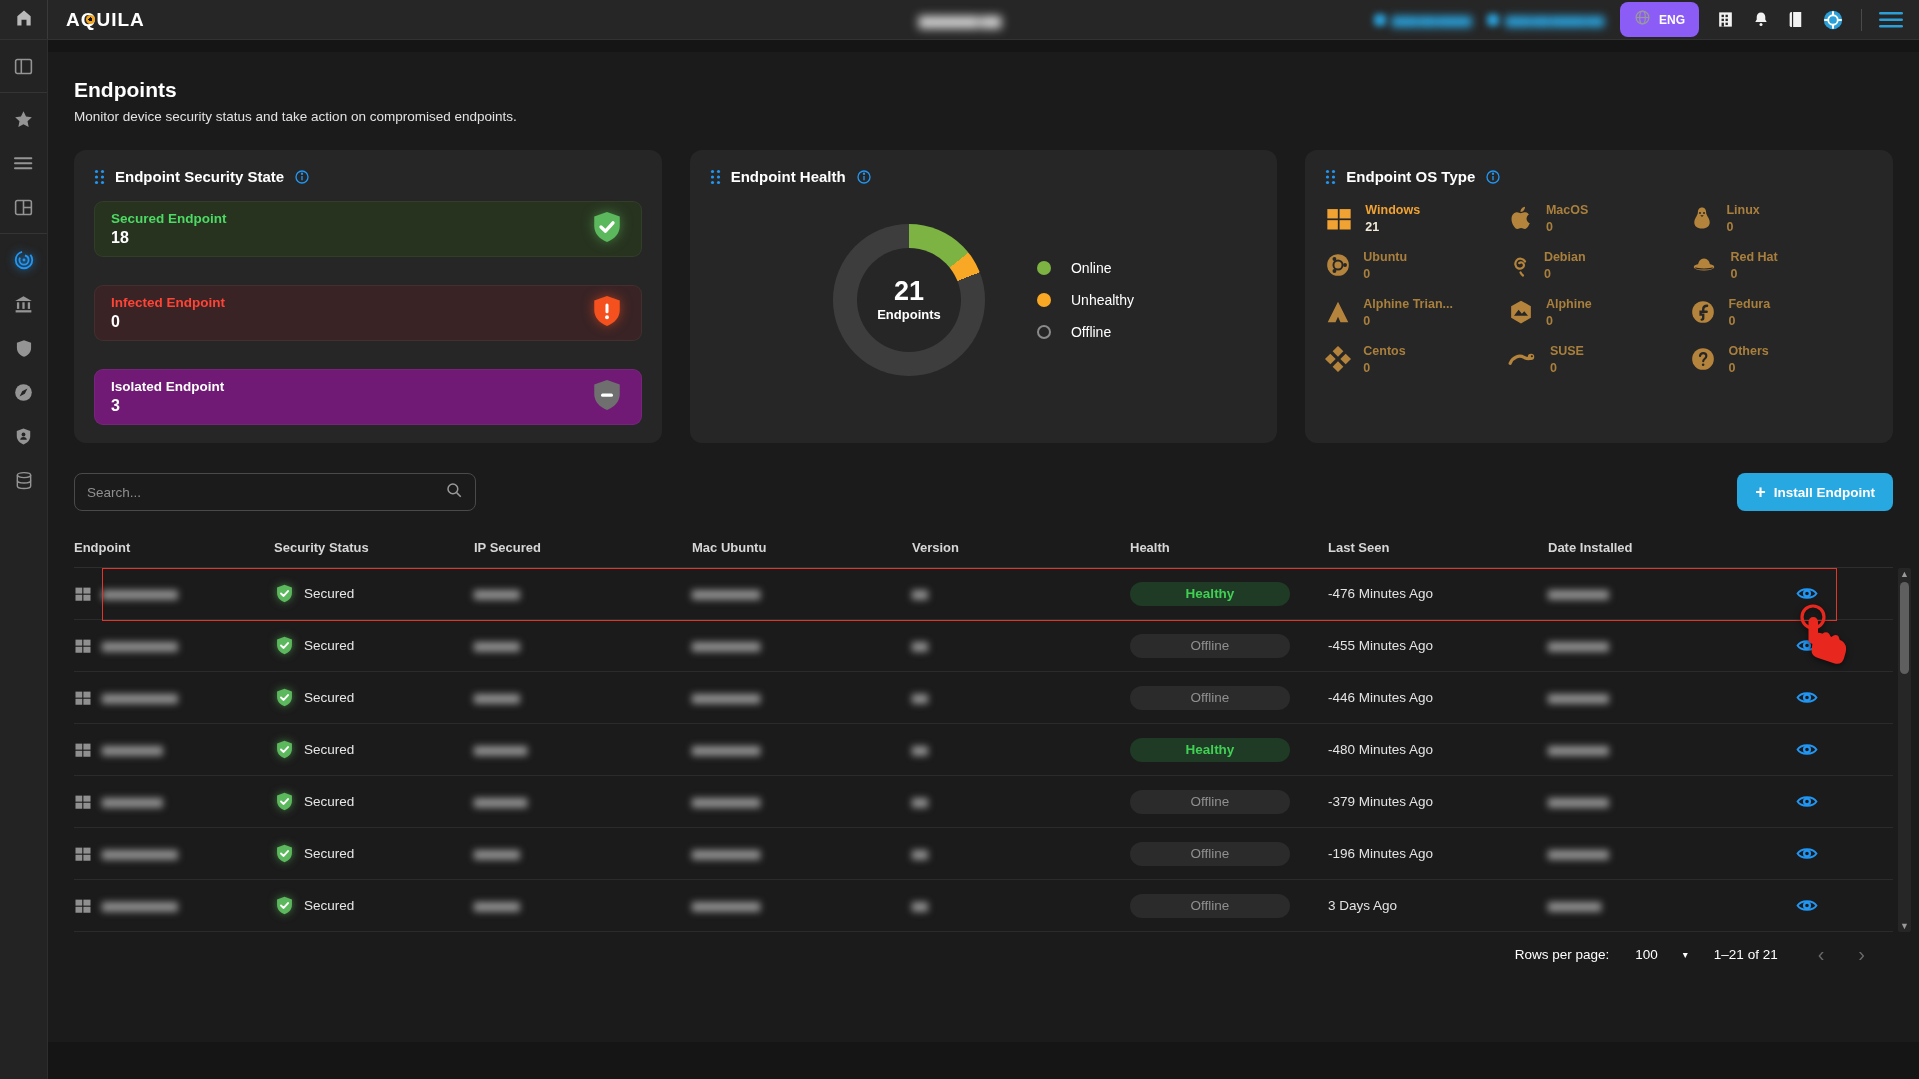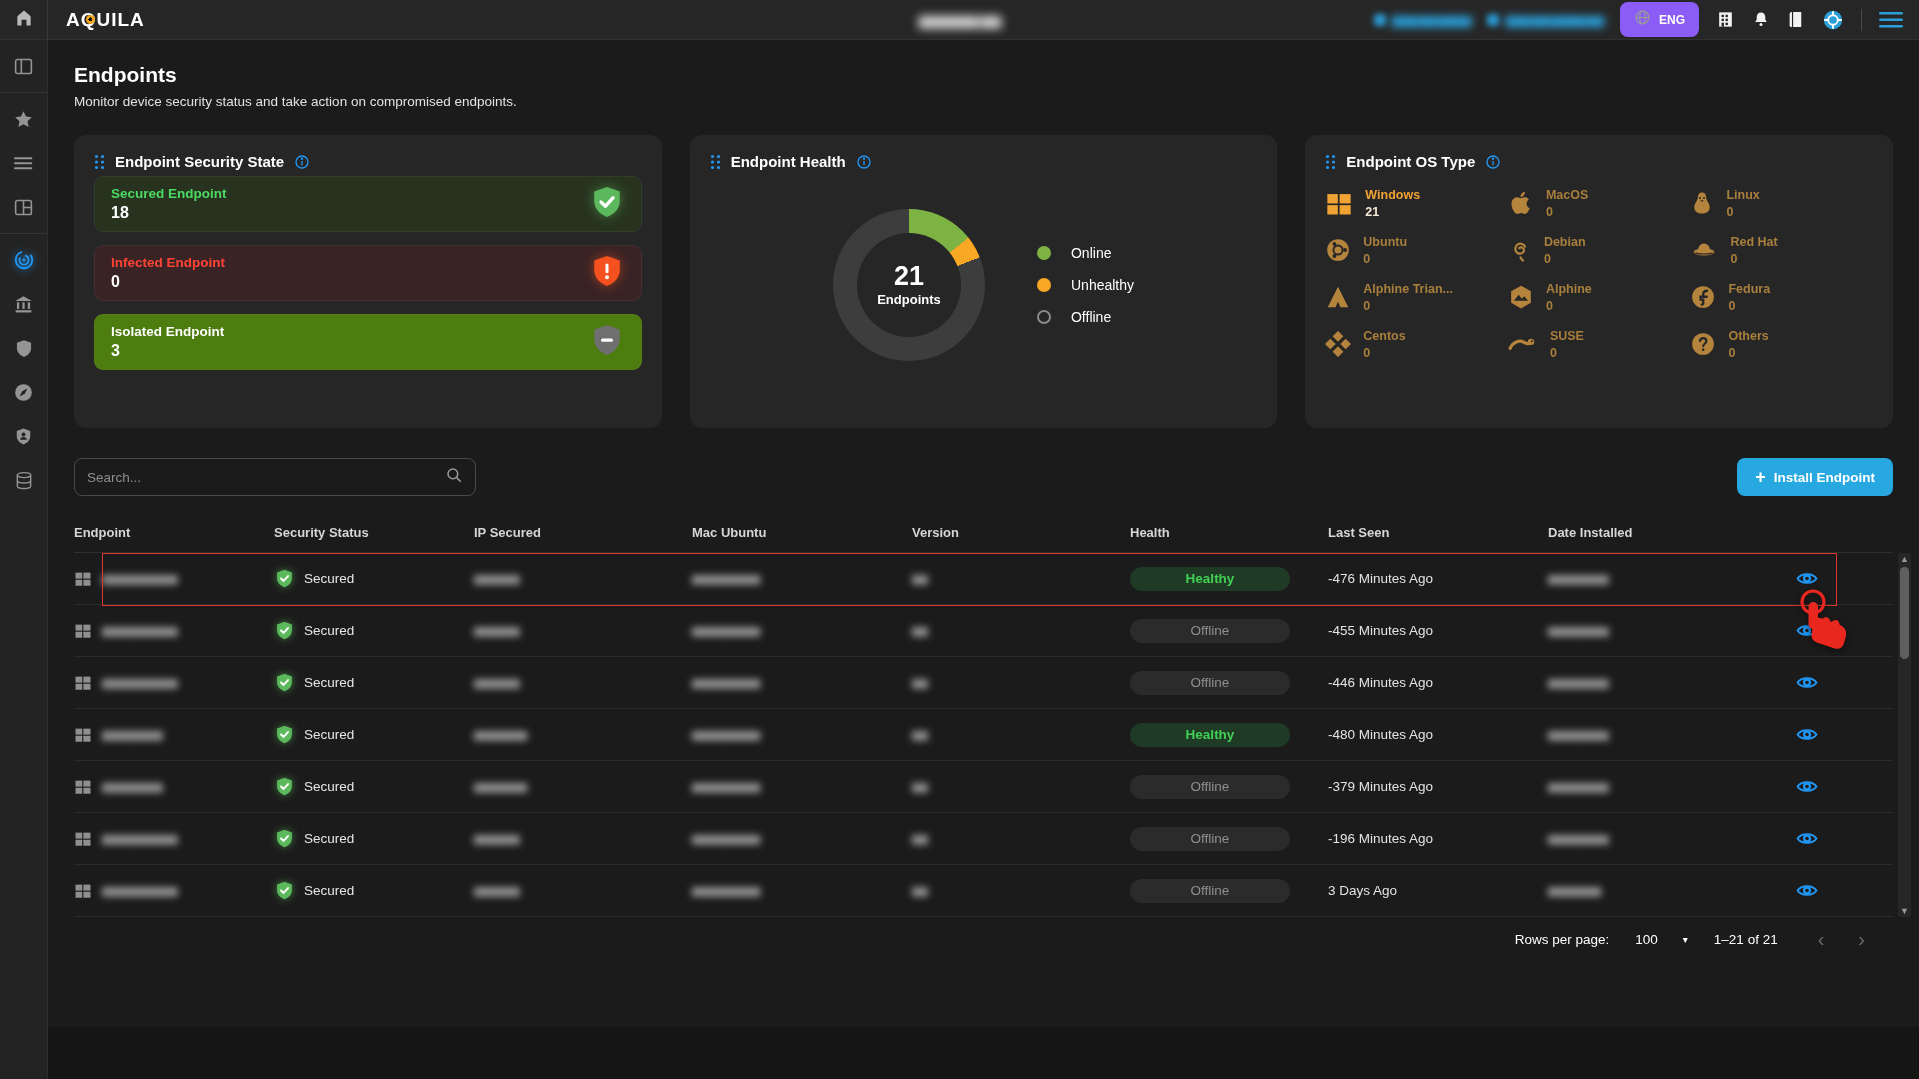--- a/index.html
+++ b/index.html
@@ -30,44 +30,44 @@
   
   .sidebar { position:fixed; left:0; top:40px; bottom:0; width:48px; background:#232323;
     border-right:1px solid #2e2e2e; z-index:20; }
   .sb-group { border-bottom:1px solid #343434; padding:4px 0; }
   .sb-group:last-child { border-bottom:none; }
   .sb-item { height:44px; display:flex; align-items:center; justify-content:center; cursor:pointer; }
   .sb-item svg { opacity:.85; }
   .sb-item.active svg { filter:drop-shadow(0 0 5px rgba(33,150,243,.8)); opacity:1; }
 
   
-  .content { position:absolute; left:48px; top:37px; width:1871px; height:990px;
+  .content { position:absolute; left:48px; top:52px; width:1871px; height:990px;
     background:#1b1b1b; padding:26px 26px 0 26px; overflow:hidden; }
   .page-title { font-size:21px; font-weight:700; color:#fff; }
   .page-sub { font-size:13.5px; color:#e2e2e2; margin-top:7px; }
 
   
   .cards-row { display:flex; gap:28px; margin-top:26px; }
   .card { flex:1; background:#262626; border-radius:12px; height:293px; padding:18px 20px; position:relative; }
   .card-head { display:flex; align-items:center; gap:10px; }
   .drag-handle { cursor:grab; display:flex; align-items:center; }
   .card-title { font-size:15px; font-weight:700; color:#fff; }
   .info-icon { cursor:pointer; display:flex; }
 
   
-  .stat-rows { margin-top:6px; display:flex; flex-direction:column; gap:13px; }
+  .stat-rows { margin-top:16px; display:flex; flex-direction:column; gap:28px; }
   .stat-row { height:56px; border-radius:9px; display:flex; align-items:center; padding:0 16px;
     border:1px solid rgba(255,255,255,.05); }
   .stat-row .texts { display:flex; flex-direction:column; gap:3px; }
   .stat-label { font-size:13.5px; font-weight:700; }
   .stat-value { font-size:16px; font-weight:700; color:#fff; }
   .stat-row .shield { margin-left:auto; }
   .row-secured { background:#27331f; } .row-secured .stat-label { color:#4cd964; }
   .row-infected { background:#392325; } .row-infected .stat-label { color:#ff4436; }
-  .row-isolated { background:#4d7c0f; } .row-isolated .stat-label { color:#fff; }
+  .row-isolated { background:#701a75; } .row-isolated .stat-label { color:#fff; }
 
   
   .health-body { display:flex; align-items:center; justify-content:center; gap:52px; height:230px; }
   .donut { width:152px; height:152px; border-radius:50%; position:relative;
     background:conic-gradient(#3d3d3d 0 360deg); }
   .donut-hole { position:absolute; inset:24px; background:#262626; border-radius:50%;
     display:flex; flex-direction:column; align-items:center; justify-content:center; }
   .donut-num { font-size:27px; font-weight:700; color:#fff; line-height:1; }
   .donut-cap { font-size:13px; font-weight:700; color:#fff; margin-top:2px; }
   .legend { display:flex; flex-direction:column; gap:16px; }

